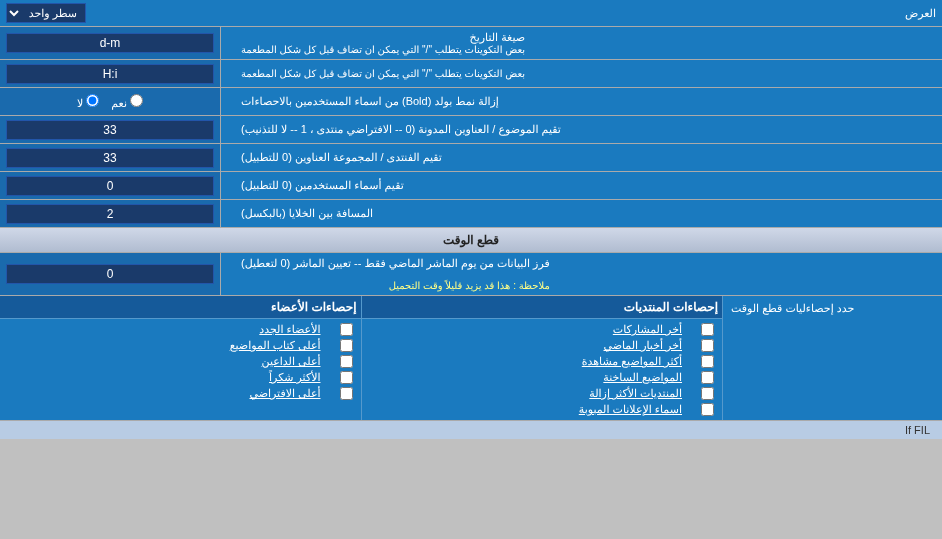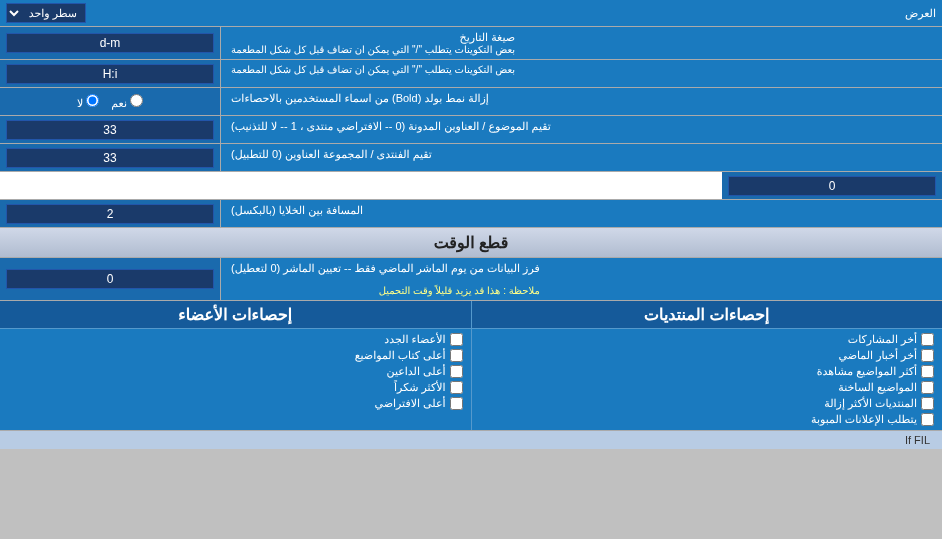--- a/index.html
+++ b/index.html
@@ -16,22 +16,23 @@
     .row {
       display: flex;
       align-items: stretch;
       border-bottom: 1px solid #aaa;
       min-height: 28px;
     }
     .row-label {
       background: #1a7abf;
       color: #fff;
       flex: 1;
-      padding: 4px 10px;
-      display: flex;
+      padding: 4px 20px;
+      display: flex;
+      align-items: center;
       justify-content: flex-end;
       text-align: right;
       font-size: 11px;
       border-left: 1px solid #aaa;
     }
     .row-label small {
       font-size: 10px;
       display: block;
     }
     .row-input {
@@ -49,21 +50,21 @@
       border: 1px solid #2255aa;
       width: 100%;
       padding: 2px 4px;
       text-align: center;
       font-size: 12px;
     }
     .section-header {
       background: linear-gradient(to bottom, #d0d8e8, #b0bcd0);
       color: #222;
       font-weight: bold;
-      font-size: 16px;
+      font-size: 12px;
       text-align: center;
       padding: 5px;
       border-bottom: 1px solid #aaa;
       width: 100%;
     }
     .top-row {
       display: flex;
       align-items: center;
       justify-content: space-between;
       background: #1a7abf;
@@ -125,22 +126,21 @@
     }
     .stats-cols-header {
       display: flex;
       border-bottom: 1px solid #5599cc;
     }
     .stats-col-header {
       flex: 1;
       background: #155a9a;
       color: #fff;
       font-weight: bold;
-      font-size: 16px;
-      text-align: center;
+      font-size: 12px;
       padding: 4px;
       border-left: 1px solid #5599cc;
     }
     .stats-col-header:last-child {
       border-left: none;
     }
     .stats-cols-content {
       display: flex;
     }
     .stats-col-content {
@@ -150,23 +150,24 @@
       display: flex;
       flex-direction: column;
       gap: 3px;
     }
     .stats-col-content:last-child {
       border-left: none;
     }
     .stat-item {
       display: flex;
       align-items: center;
-      gap: 4px;
-      color: #fff;
-      font-size: 11px;
+      gap: 19px;
+      color: #fff;
+      font-size: 11px;
+      text-decoration: underline;
     }
     .if-fil-note {
       background: #b8cce4;
       color: #333;
       font-size: 11px;
       padding: 3px 12px;
       text-align: right;
     }
   </style>
 </head>
@@ -230,20 +231,21 @@
   </div>
 
   <div class="row">
     <div class="row-label">تقيم الفنتدى / المجموعة العناوين (0 للتطبيل)</div>
     <div class="row-input">
       <input type="text" value="33" style="">
     </div>
   </div>
 
   <div class="row">
+    <div class="row-label">تقيم أسماء المستخدمين (0 للتطبيل)</div>
     <div class="row-input">
       <input type="text" value="0" style="">
     </div>
   </div>
 
   <div class="row">
     <div class="row-label">المسافة بين الخلايا (بالبكسل)</div>
     <div class="row-input">
       <input type="text" value="2" style="">
     </div>
@@ -257,20 +259,21 @@
         <div>فرز البيانات من يوم الماشر الماضي فقط -- تعيين الماشر (0 لتعطيل)</div>
         <small class="note-text">ملاحظة : هذا قد يزيد قليلاً وقت التحميل</small>
       </div>
     </div>
     <div class="row-input">
       <input type="text" value="0" style="">
     </div>
   </div>
 
   <div class="stats-outer">
+    <div class="stats-right-label">حدد إحصاءليات قطع الوقت</div>
     <div class="stats-main">
       <div class="stats-cols-header">
         <div class="stats-col-header">إحصاءات المنتديات</div>
         <div class="stats-col-header">إحصاءات الأعضاء</div>
       </div>
       <div class="stats-cols-content">
         <div class="stats-col-content">
           <div class="stat-item">
             <input type="checkbox" style="">
             <span>أخر المشاركات</span>
@@ -286,21 +289,21 @@
           <div class="stat-item">
             <input type="checkbox" style="">
             <span>المواضيع الساخنة</span>
           </div>
           <div class="stat-item">
             <input type="checkbox" style="">
             <span>المنتديات الأكثر إزالة</span>
           </div>
           <div class="stat-item">
             <input type="checkbox" style="">
-            <span>يتطلب الإعلانات المبوبة</span>
+            <span>اسماء الإعلانات المبوبة</span>
           </div>
         </div>
         <div class="stats-col-content">
           <div class="stat-item">
             <input type="checkbox" style="">
             <span>الأعضاء الجدد</span>
           </div>
           <div class="stat-item">
             <input type="checkbox" style="">
             <span>أعلى كتاب المواضيع</span>

